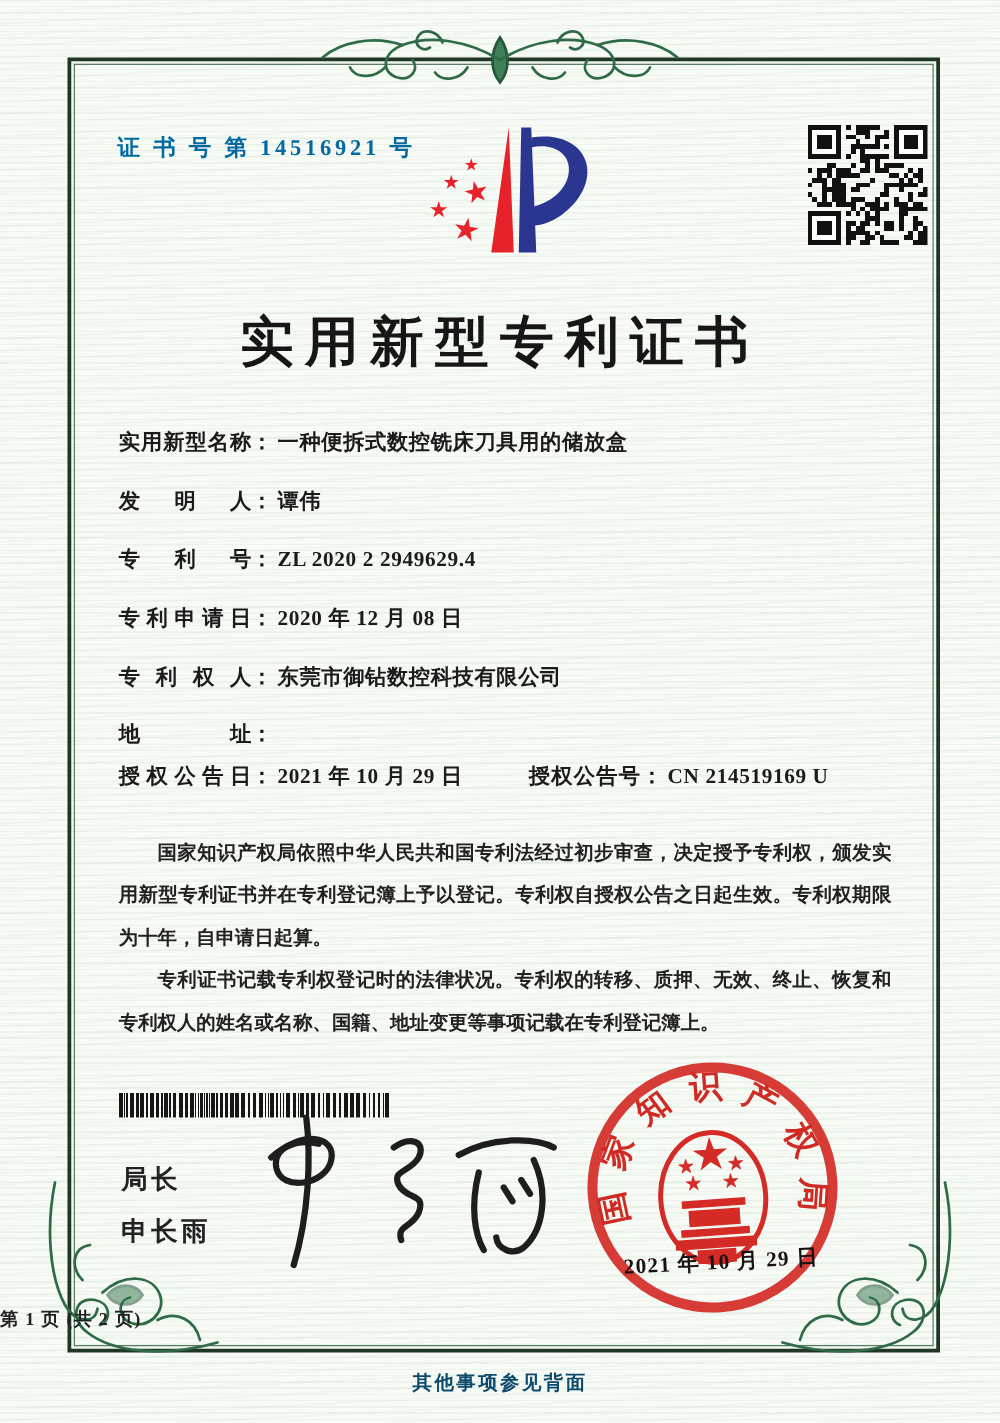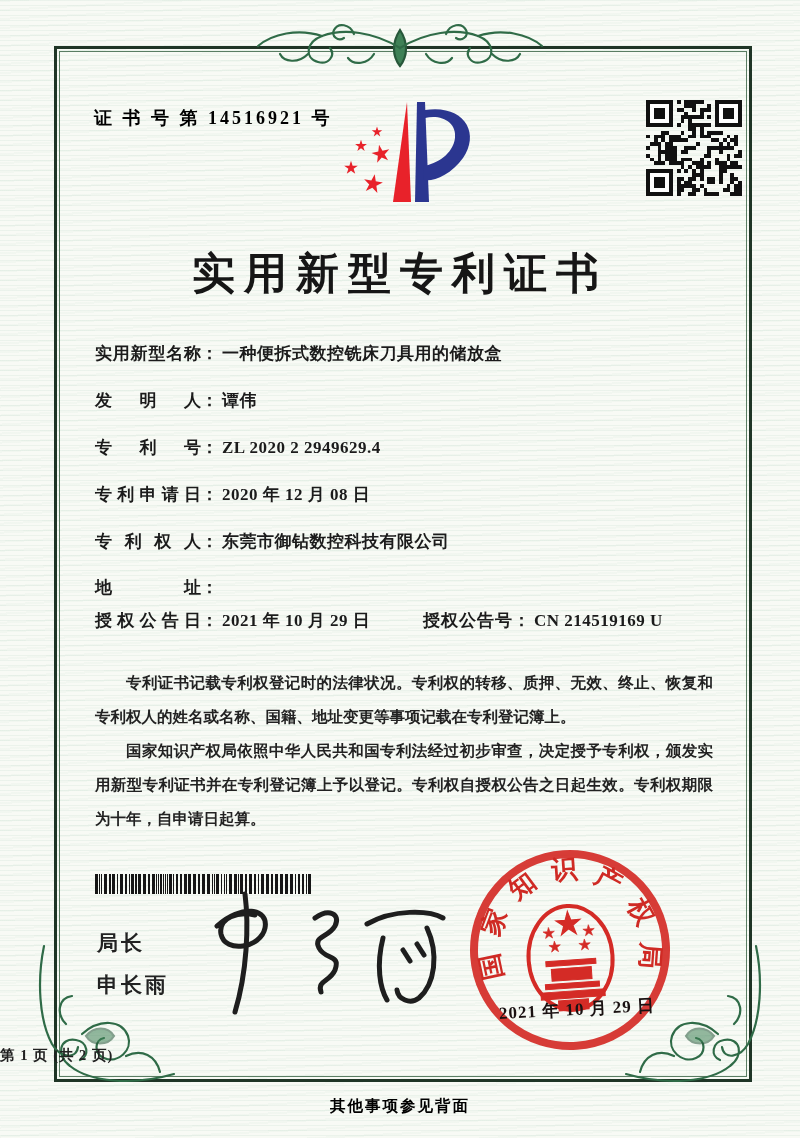--- a/index.html
+++ b/index.html
@@ -23,21 +23,21 @@
   .frame::after{
     content:"";position:absolute;inset:2px;border:1px solid #5a7d63;pointer-events:none;
   }
   .ornament{position:absolute;z-index:3;pointer-events:none;}
   .orn-top{left:50%;top:14px;transform:translateX(-50%);}
   .orn-bl{left:28px;top:938px;}
   .orn-br{left:622px;top:938px;transform:scaleX(-1);}
 
   .cert-no{
     position:absolute;left:94px;top:106px;font-size:18px;font-weight:700;
-    letter-spacing:3px;color:#000000;z-index:4;
+    letter-spacing:3px;color:#0369a1;z-index:4;
   }
   .logo{position:absolute;left:325px;top:80px;width:160px;height:142px;z-index:4;}
   .qr{position:absolute;left:646px;top:100px;width:96px;height:96px;z-index:4;}
 
   .title{
     position:absolute;left:0;top:228px;width:100%;text-align:center;
     font-size:43px;font-weight:700;letter-spacing:9px;color:#161616;z-index:4;margin-top:17px;
   }
 
   .fields{position:absolute;left:95px;top:340px;width:620px;z-index:4;}
@@ -65,21 +65,21 @@
   .seal-ring{position:absolute;inset:4px;border:8px solid rgba(212,43,38,0.92);border-radius:50%;}
   .seal-char{position:absolute;font-size:26px;font-weight:700;color:#cf2a24;width:26px;height:26px;
     text-align:center;line-height:26px;}
   .seal-emblem{position:absolute;left:50%;top:54%;transform:translate(-50%,-50%);}
   .seal-date{position:absolute;left:474px;top:998px;width:206px;text-align:center;z-index:6;
     font-size:17px;font-weight:700;color:#1a1212;transform:rotate(-3deg);letter-spacing:1px;}
 
   .page-num{position:absolute;left:0;top:1046px;width:100%;
     font-size:14.5px;font-weight:600;color:#222;z-index:4;letter-spacing:1px;}
   .back-note{position:absolute;left:0;top:1096px;width:100%;text-align:center;
-    font-size:15.5px;font-weight:700;color:#000000;letter-spacing:2px;}
+    font-size:15.5px;font-weight:700;color:#0c4a6e;letter-spacing:2px;}
 </style>
 </head>
 <body>
 
 <div class="guilloche"></div>
 
 <div class="frame"></div>
 
 <svg class="ornament orn-top" width="320" height="62" viewBox="0 0 320 62">
   <g stroke="#2f6b47" stroke-width="2.2" fill="none" stroke-linecap="round">
@@ -400,22 +400,22 @@
     <span class="fvalue">2021 年 10 月 29 日</span>
     <span class="sub2">
       <span class="flabel">授权公告号</span>
         <span class="fcolon">：</span>
       <span class="fvalue">CN 214519169 U</span>
     </span>
   </div>
 </div>
 
 <div class="paras">
+  <p>国家知识产权局依照中华人民共和国专利法经过初步审查，决定授予专利权，颁发实用新型专利证书并在专利登记簿上予以登记。专利权自授权公告之日起生效。专利权期限为十年，自申请日起算。</p>
   <p>专利证书记载专利权登记时的法律状况。专利权的转移、质押、无效、终止、恢复和专利权人的姓名或名称、国籍、地址变更等事项记载在专利登记簿上。</p>
-  <p>国家知识产权局依照中华人民共和国专利法经过初步审查，决定授予专利权，颁发实用新型专利证书并在专利登记簿上予以登记。专利权自授权公告之日起生效。专利权期限为十年，自申请日起算。</p>
 </div>
 
 <svg class="barcode" id="barcode" viewBox="0 0 218 20" preserveAspectRatio="none" shape-rendering="crispEdges">
     <rect x="0" y="0" width="3" height="20" fill="#161616"></rect>
     <rect x="4" y="0" width="1" height="20" fill="#161616"></rect>
     <rect x="6" y="0" width="1" height="20" fill="#161616"></rect>
     <rect x="9" y="0" width="3" height="20" fill="#161616"></rect>
     <rect x="14" y="0" width="2" height="20" fill="#161616"></rect>
     <rect x="17" y="0" width="3" height="20" fill="#161616"></rect>
     <rect x="22" y="0" width="1" height="20" fill="#161616"></rect>

